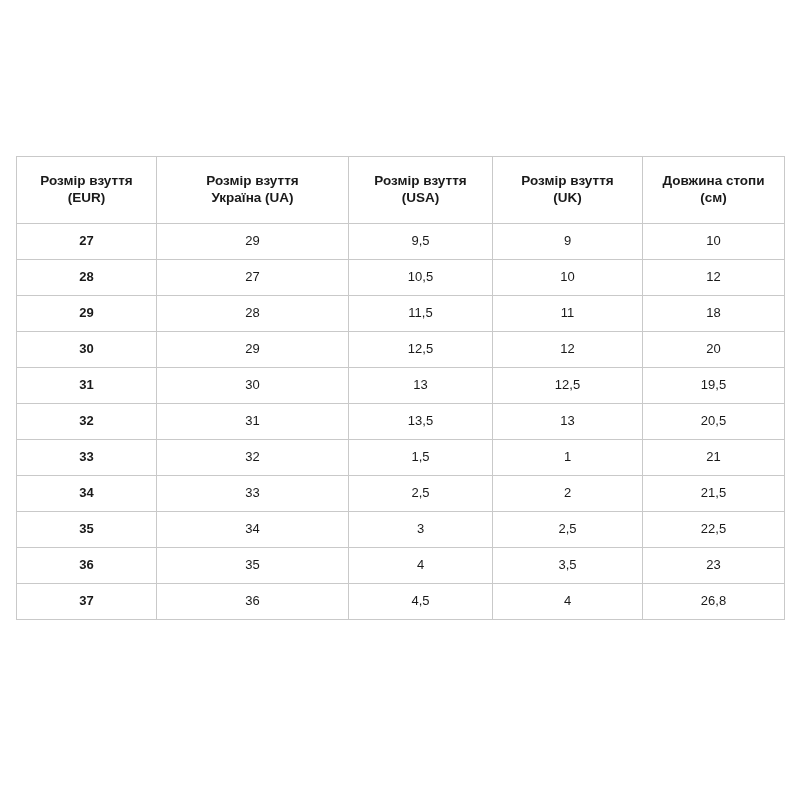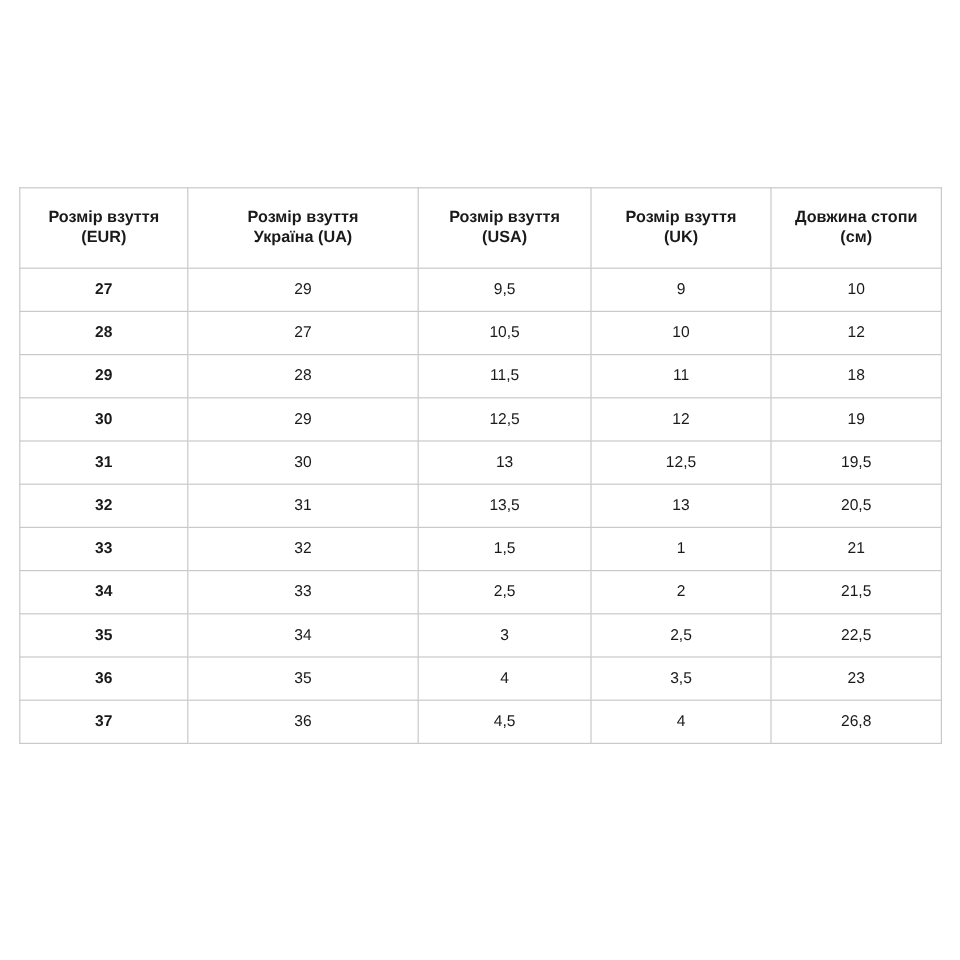--- a/index.html
+++ b/index.html
@@ -114,21 +114,21 @@
         <td>28</td>
         <td>11,5</td>
         <td>11</td>
         <td>18</td>
       </tr>
       <tr>
         <td class="col-eur">30</td>
         <td>29</td>
         <td>12,5</td>
         <td>12</td>
-        <td>19</td>
+        <td>20</td>
       </tr>
       <tr>
         <td class="col-eur">31</td>
         <td>30</td>
         <td>13</td>
         <td>12,5</td>
         <td>19,5</td>
       </tr>
       <tr>
         <td class="col-eur">32</td>

